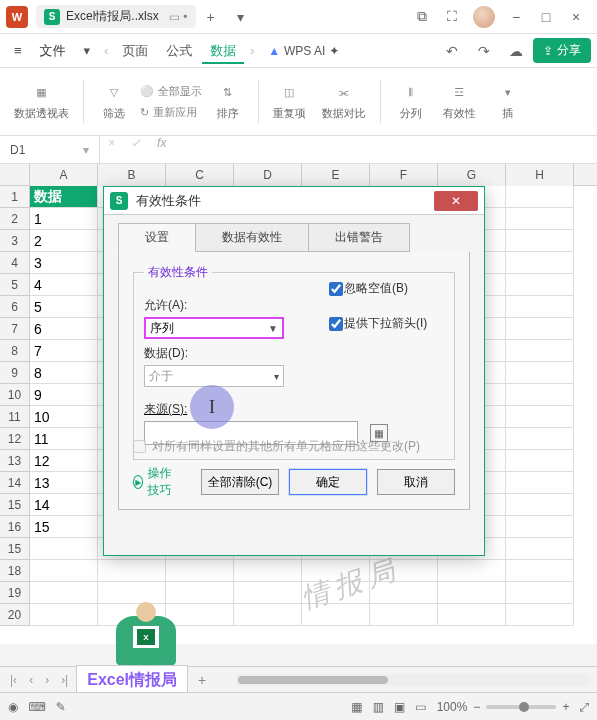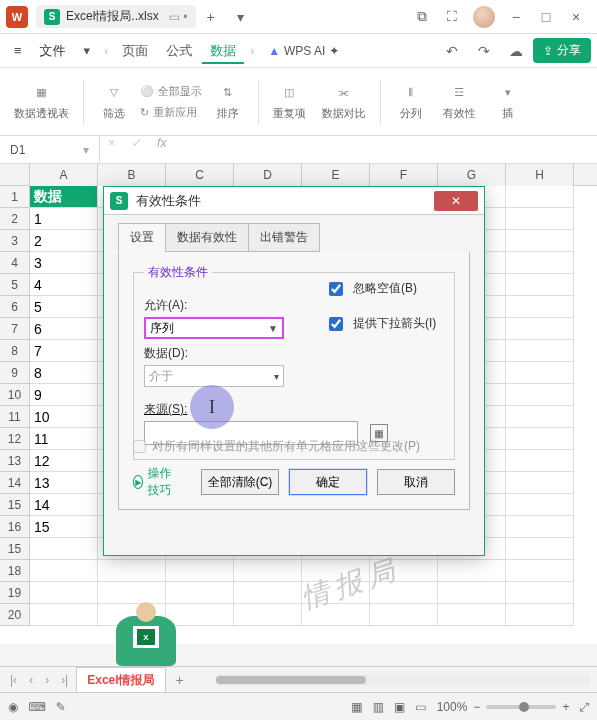--- a/index.html
+++ b/index.html
@@ -61,54 +61,54 @@
   .watermark { position:absolute; left:300px; top:565px; font-size:28px; color:#ccc; transform:rotate(-18deg); pointer-events:none; font-style:italic; letter-spacing:6px;}
   .superman { position:absolute; left:108px; top:600px; width:78px; height:70px; }
   .superman .body { width:60px; height:50px; background:#3a7; border-radius:30% 30% 10% 10%; position:absolute; top:16px; left:8px;}
   .superman .head { width:20px; height:20px; background:#e8c9a0; border-radius:50%; position:absolute; top:2px; left:28px;}
   .superman .chest { width:26px; height:22px; background:#fff; position:absolute; top:26px; left:25px; display:flex; align-items:center; justify-content:center;}
   .superman .chest .xl { width:18px; height:16px; background:#107c41; color:#fff; font-size:8px; font-weight:bold; display:flex; align-items:center; justify-content:center;}
 
   
   .sheet-tabs { position:absolute; bottom:28px; left:0; right:0; height:26px; background:#f3f3f3; display:flex; align-items:center; border-top:1px solid #ccc; padding:0 6px; gap:4px;}
   .tab-nav { color:#999; padding:0 4px;}
-  .sheet-tab { padding:4px 10px; background:#fff; border:1px solid #ccc; border-bottom:none; font-size:12px; color:#ef4444; font-weight:bold;}
+  .sheet-tab { padding:4px 10px; background:#fff; border:1px solid #ccc; border-bottom:none; font-size:16px; color:#8b5cf6; font-weight:bold;}
   .add-sheet { color:#888; padding:0 6px; font-size:14px;}
   .hscroll { flex:1; margin-left:20px; height:12px; background:#eee; border-radius:6px; position:relative;}
   .hscroll .thumb{ position:absolute; left:2px; top:2px; width:150px; height:8px; background:#bbb; border-radius:4px;}
 
   
   .statusbar { position:absolute; bottom:0; left:0; right:0; height:28px; background:#f3f3f3; border-top:1px solid #ccc; display:flex; align-items:center; padding:0 8px; gap:10px; font-size:12px; color:#666;}
   .status-sep{flex:1;}
   .zoom { display:flex; align-items:center; gap:6px;}
   .zoom-track{ width:70px; height:4px; background:#ccc; position:relative; border-radius:2px;}
   .zoom-thumb{ position:absolute; left:33px; top:-3px; width:10px; height:10px; background:#888; border-radius:50%;}
 
   
   .dialog { position:absolute; left:103px; top:186px; width:382px; height:370px; background:#f4f4f4; border:1px solid #10a870; box-shadow:0 4px 18px rgba(0,0,0,.25);}
   .dialog-title { height:28px; background:#fff; display:flex; align-items:center; padding:0 6px; border-bottom:1px solid #ccc;}
   .dialog-title .s-icon { width:18px; height:18px; background:#10a870; border-radius:3px; color:#fff; display:flex; align-items:center; justify-content:center; font-size:10px; font-weight:bold; margin-right:8px;}
   .dialog-title .dt-text { font-size:13px; color:#333;}
   .dialog-title .spacer{flex:1;}
   .dialog-close { width:44px; height:20px; background:#c75050; color:#fff; display:flex; align-items:center; justify-content:center; font-size:12px; border-radius:2px;}
   .dialog-tabs { display:flex; margin:8px 10px 0 14px; }
-  .dtab { padding:5px 11px; border:1px solid #bbb; background:#ededed; font-size:12px; color:#444; margin-right:-1px;}
+  .dtab { padding:5px 26px; border:1px solid #bbb; background:#ededed; font-size:12px; color:#444; margin-right:-1px;}
   .dtab.active { background:#f7f7f7; border-bottom:1px solid #f7f7f7; position:relative; z-index:1;}
   .dialog-body { margin:0 14px; border:1px solid #bbb; border-top:none; padding:12px 14px 10px 14px; height:258px; background:#f7f7f7; position:relative;}
   fieldset.group { border:1px solid #ccc; padding:10px 10px 14px 10px;}
   fieldset.group legend { font-size:12px; color:#6d28d9; padding:0 4px;}
   .fld { margin-top:6px; }
   .fld label { font-size:12px; color:#333; display:block; margin-bottom:3px;}
   .fld select, .fld .combo { width:140px; height:22px; border:1px solid #888; background:#fff; font-size:12px; padding:0 4px;}
   .fld .combo { display:flex; align-items:center; justify-content:space-between;}
   .fld .combo .arrow{ font-size:10px; color:#555;}
   .fld.select-enabled .combo { border:2px solid #d946ef;}
   .fld.disabled .combo { color:#999; border-color:#bbb;}
   .checks { position:absolute; left:210px; top:28px; display:flex; flex-direction:column; gap:18px;}
-  .chk { display:flex; align-items:center; gap:10px; font-size:12px; color:#333;}
+  .chk { display:flex; align-items:center; gap:1px; font-size:12px; color:#333;}
   .chk input { width:14px; height:14px; accent-color:#2a6fc9;}
   .src-row { margin-top:14px;text-decoration:underline;}
   .src-input-wrap { display:flex; align-items:center; gap:6px; margin-top:3px;}
   .src-input { flex:0 0 214px; height:24px; border:1px solid #aaa; background:#fff;}
   .range-picker { width:18px; height:18px; border:1px solid #888; display:flex; align-items:center; justify-content:center; font-size:10px; color:#555; margin-left:6px;}
   .apply-row { position:absolute; left:14px; bottom:54px; display:flex; align-items:center; gap:6px; color:#999; font-size:12px;}
   .apply-row input { accent-color:#888;}
   .dialog-footer { position:absolute; left:14px; right:14px; bottom:10px; display:flex; align-items:center; gap:10px;}
   .tips { color:#10a870; font-size:12px; display:flex; align-items:center; gap:4px;}
   .tips .play { width:14px; height:14px; border:1px solid #10a870; border-radius:50%; display:flex; align-items:center; justify-content:center; font-size:8px;}

